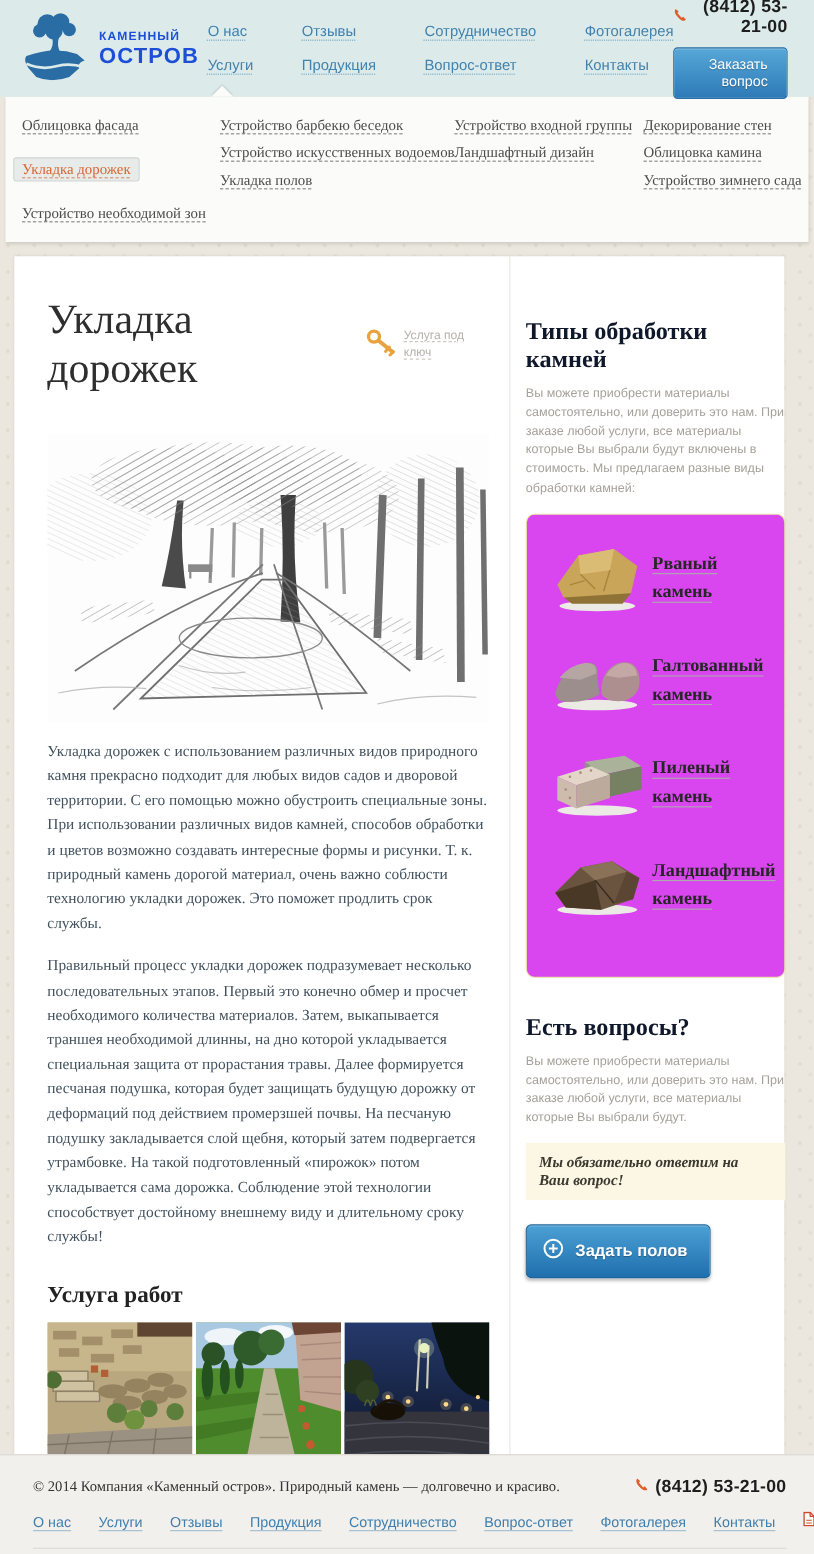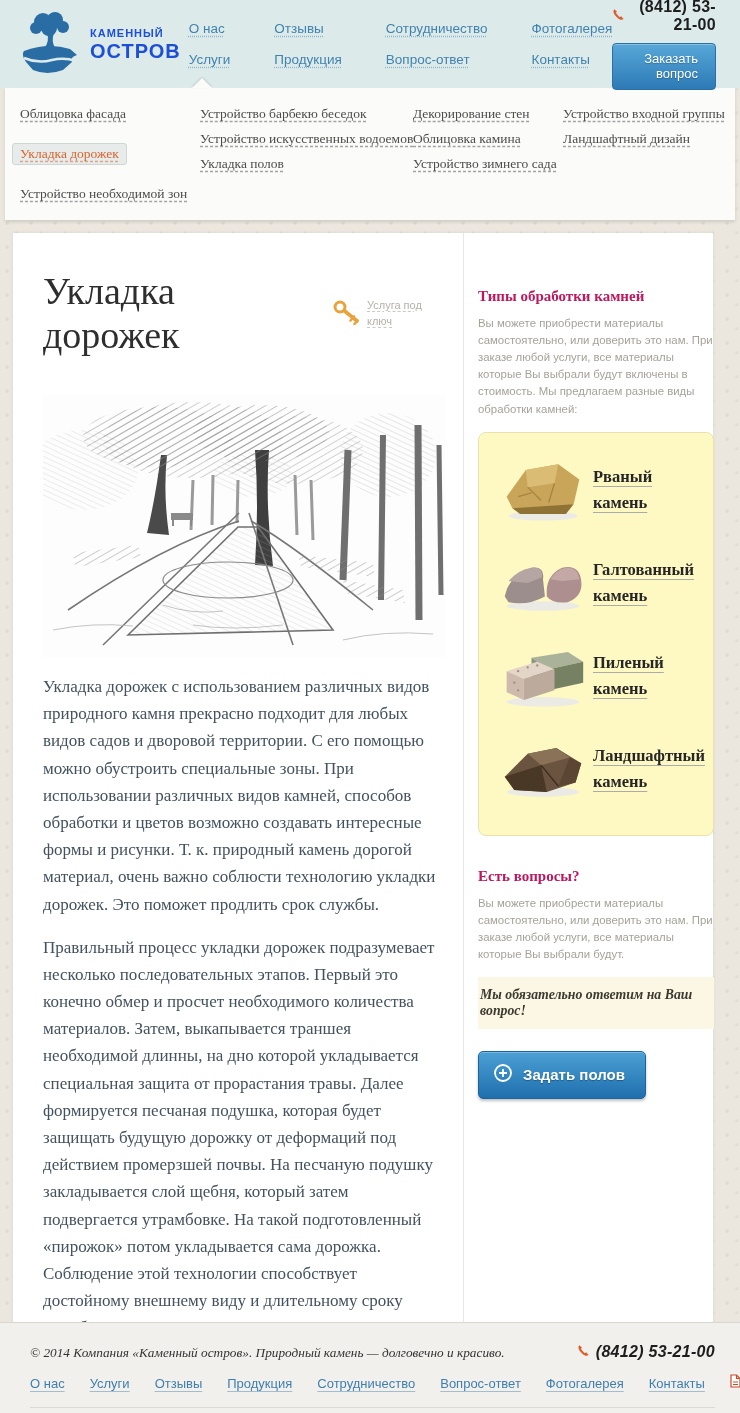--- a/index.html
+++ b/index.html
@@ -42,46 +42,46 @@
 
   
   .card { margin:13px 27px 0 13px; background:#fff; display:flex; box-shadow:0 0 3px rgba(0,0,0,.08); }
   .article { width:455px; border-right:1px solid #e7e7e5; padding:36px 18px 46px 30px; }
   .title-row { display:flex; align-items:center; }
   h1.page-title { font-family:"Liberation Serif","DejaVu Serif",serif; font-weight:normal; font-size:38px; color:#2e2e2e; }
   .turnkey { display:flex; align-items:center; gap:5px; margin-left:22px; cursor:pointer;justify-content:center; }
   .turnkey-label { font-size:11px; color:#b5b2ac; width:78px; line-height:1.5;
     text-decoration:underline dashed; text-decoration-color:#ccc9c3; text-underline-offset:2px; }
   .sketch { margin-top:38px; width:402px; height:262px; display:block; }
-  .article p { font-family:"Liberation Serif","DejaVu Serif",serif; font-size:17px; line-height:1.6; color:#43525e; margin-top:16px; width:402px; }
+  .article p { font-family:"Liberation Serif","DejaVu Serif",serif; font-size:14px; line-height:1.6; color:#43525e; margin-top:16px; width:402px; }
   h2.examples { font-family:"Liberation Serif","DejaVu Serif",serif; font-size:21px; color:#222; margin:28px 0 12px; }
   .gallery { width:402px; display:flex; flex-wrap:wrap; gap:3px; }
   .tile { width:132px; height:131px; overflow:hidden; cursor:pointer; }
   .tile svg { width:100%; height:100%; display:block; }
 
   
   .sidebar { flex:1; padding:55px 14px 0 14px; }
-  h2.sb-title { font-family:"Liberation Serif","DejaVu Serif",serif; font-size:15px; color:#be185d; margin-bottom:10px; }
+  h2.sb-title { font-family:"Liberation Serif","DejaVu Serif",serif; font-size:22px; color:#0f172a; margin-bottom:10px; }
   .sb-intro { font-size:11.4px; line-height:1.5; color:#a6a29a; margin-bottom:14px; }
-  .stones-box { border:1px solid #e9e3ab; border-radius:8px; padding:24px 10px 6px 14px; background:#fef9c3; }
+  .stones-box { border:1px solid #e9e3ab; border-radius:8px; padding:24px 10px 24px 14px; background:#d946ef; }
   .stone-item { display:flex; align-items:center; margin-bottom:30px; cursor:pointer; }
   .stone-img { width:100px; flex:0 0 100px; display:flex; justify-content:center; }
   .stone-link { font-family:"Liberation Serif","DejaVu Serif",serif; font-size:16.5px; font-weight:bold; color:#262626;
     text-decoration:underline; text-decoration-color:#ababab; text-underline-offset:4px; line-height:1.55; width:110px; }
   .questions { margin-top:32px; }
-  .promise { margin-top:14px; background:#fbf7e4; padding:10px 2px; font-family:"Liberation Serif","DejaVu Serif",serif;
+  .promise { margin-top:14px; background:#fbf7e4; padding:10px 12px; font-family:"Liberation Serif","DejaVu Serif",serif;
     font-style:italic; font-weight:bold; font-size:13.8px; color:#3c3a30; }
   .ask-btn { margin-top:22px; display:inline-flex; align-items:center; gap:10px; padding:11px 20px 12px 14px;
     background:linear-gradient(#4ba0d4,#1f6fae); border:1px solid #1c649e; border-radius:5px; color:#fff;
     font-size:15px; font-weight:bold; cursor:pointer; text-shadow:0 1px 1px rgba(0,0,0,.3);
     box-shadow:0 2px 3px rgba(0,0,0,.25), inset 0 1px 0 rgba(255,255,255,.25); }
 
   
   .footer { position:absolute; left:0; right:0; bottom:0; height:91px; background:#f2f0ed; border-top:1px solid #d9d6d0; padding:20px 25px 0 30px; }
-  .f-top { display:flex; justify-content:space-between; align-items:flex-end;font-style:italic; }
+  .f-top { display:flex; justify-content:space-between; align-items:flex-start; }
   .f-copy { font-family:"Liberation Serif","DejaVu Serif",serif; font-size:13.3px; color:#333; }
   .f-nav { display:flex; align-items:center; margin-top:13px; }
   .f-nav a { font-size:13px; color:#3f7fae; text-decoration:underline; text-decoration-color:rgba(63,127,174,.45); text-underline-offset:3px; margin-right:25px; cursor:pointer; white-space:nowrap; }
   .f-price { margin-left:auto; margin-right:0 !important; display:inline-flex; align-items:center; gap:5px; font-family:"Liberation Serif","DejaVu Serif",serif !important; }
   .f-divider { border-top:1px solid #ddd9d2; margin-top:15px; }
   .f-bottom { padding-top:11px; font-family:"Liberation Serif","DejaVu Serif",serif; font-size:13px; color:#333; }
 </style>
 </head>
 <body>
 
@@ -136,28 +136,28 @@
     <div class="sm-col sm-col1">
       <a>Облицовка фасада</a>
       <a class="active">Укладка дорожек</a>
       <a>Устройство необходимой зон</a>
     </div>
     <div class="sm-col sm-col2">
       <a>Устройство барбекю беседок</a>
       <a>Устройство искусственных водоемов</a>
       <a>Укладка полов</a>
     </div>
+    <div class="sm-col sm-col4">
+      <a>Устройство входной группы</a>
+      <a>Ландшафтный дизайн</a>
+    </div>
     <div class="sm-col sm-col3">
       <a>Декорирование стен</a>
       <a>Облицовка камина</a>
       <a>Устройство зимнего сада</a>
-    </div>
-    <div class="sm-col sm-col4">
-      <a>Устройство входной группы</a>
-      <a>Ландшафтный дизайн</a>
     </div>
   </div>
 
   <div class="card">
 
     <div class="article">
       <div class="title-row">
         <h1 class="page-title">Укладка дорожек</h1>
         <span class="turnkey">
           <span>

